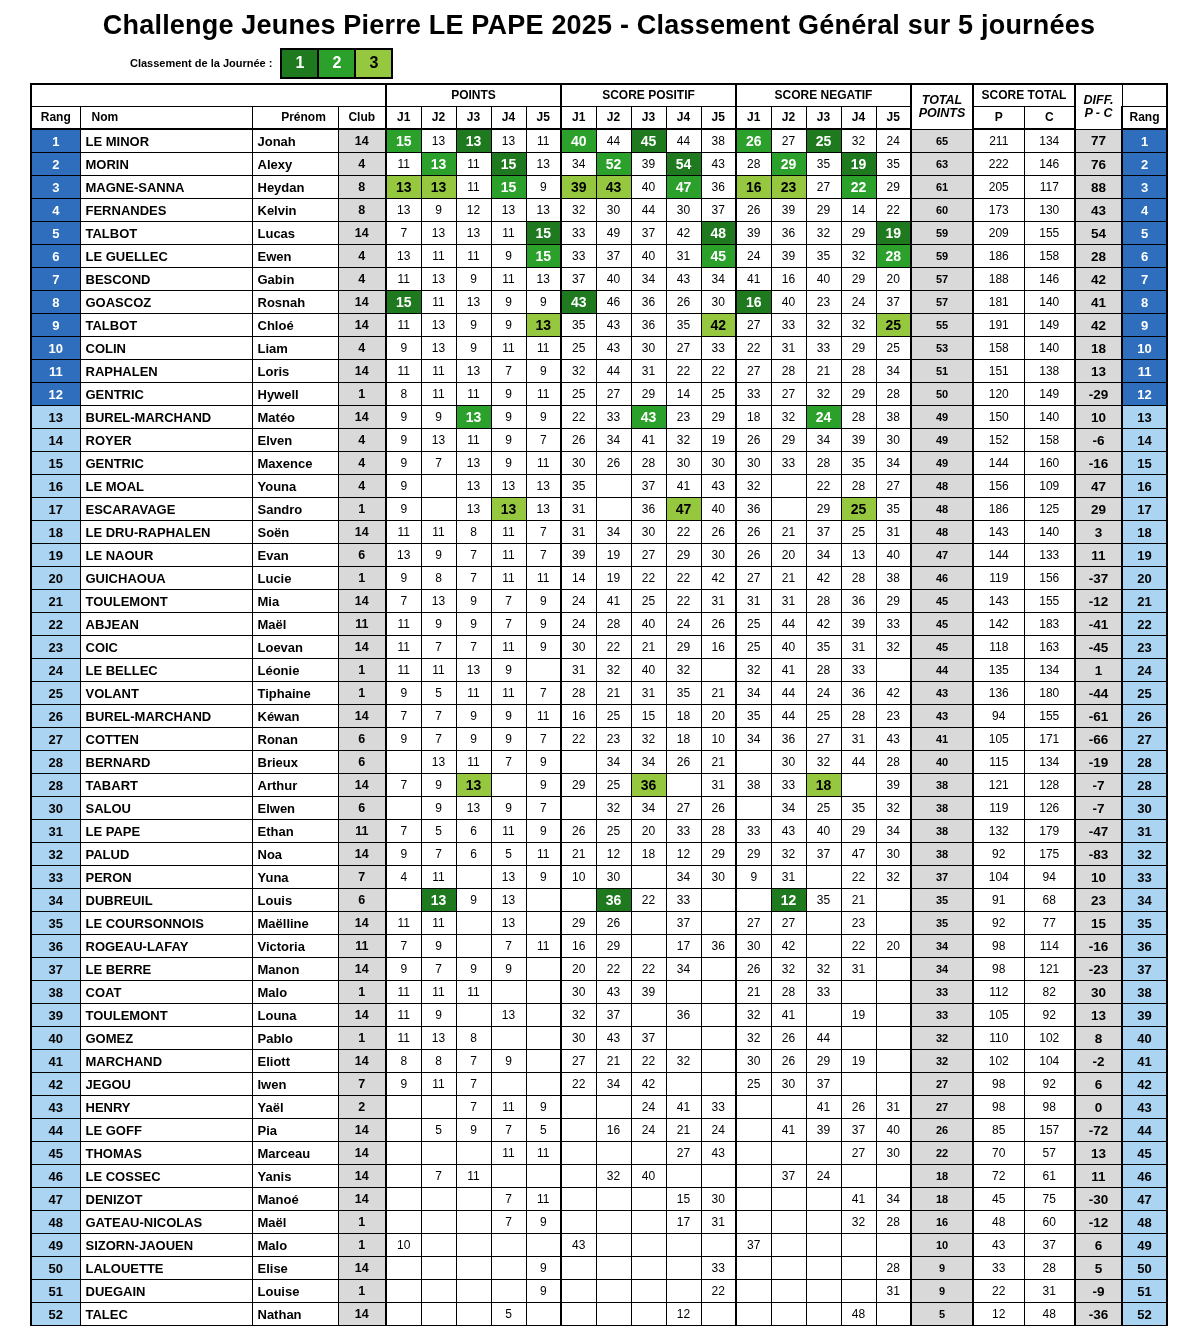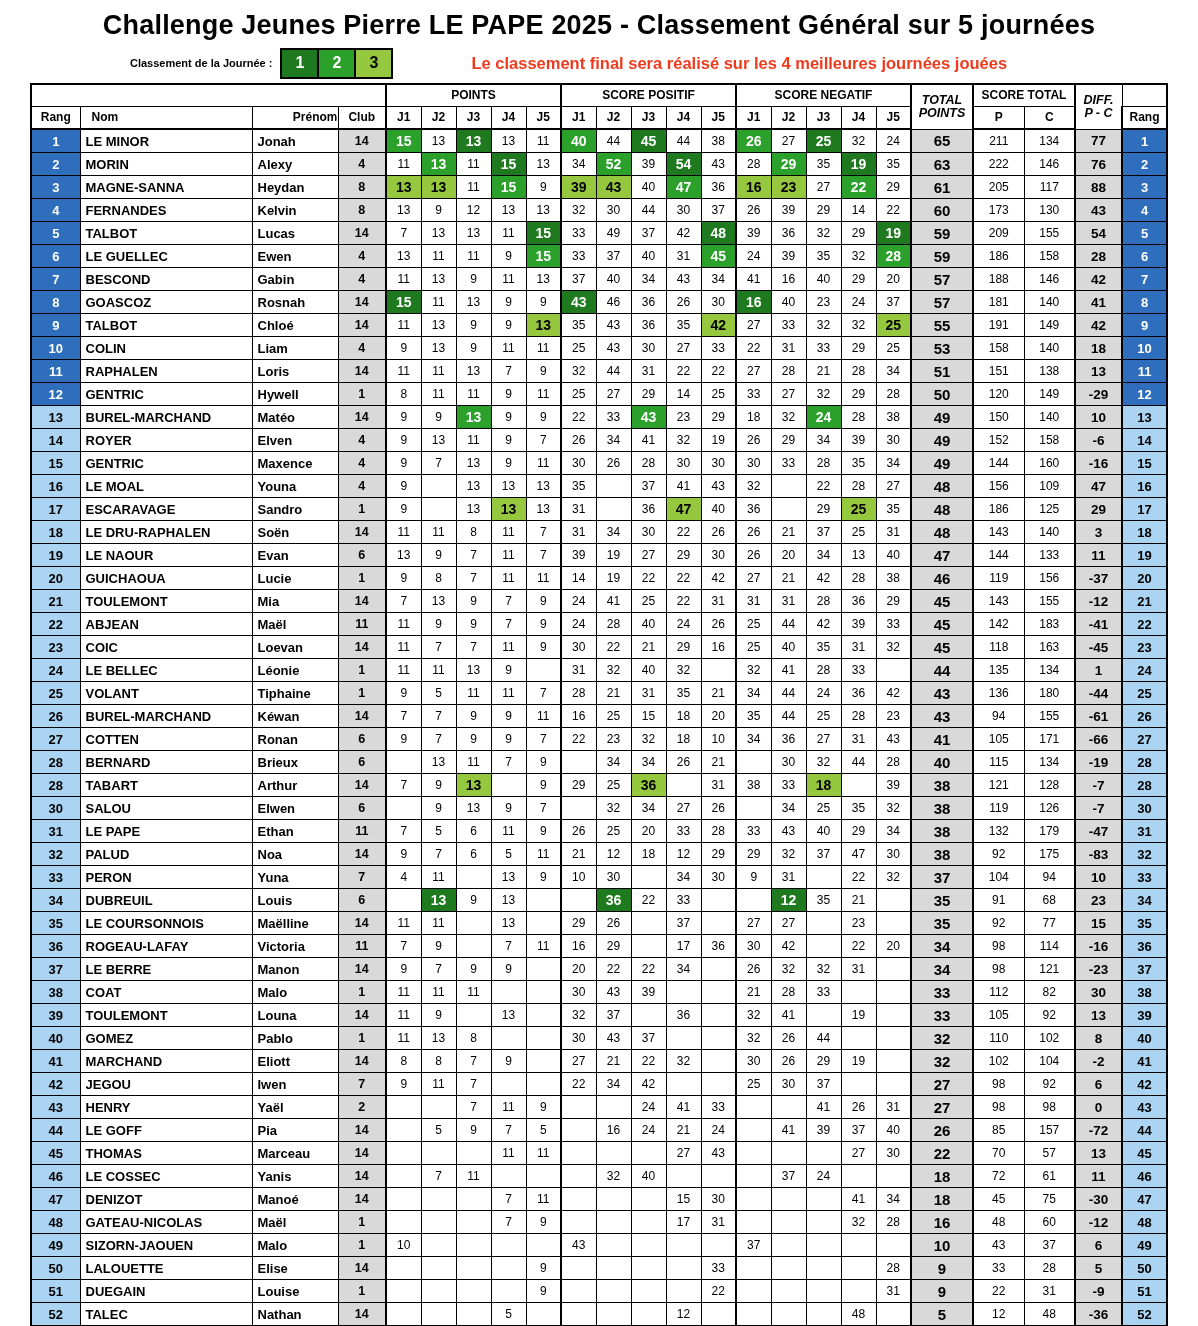--- a/index.html
+++ b/index.html
@@ -40,36 +40,35 @@
   .stack { font-size:12.5px;font-style:italic; }
   tbody td { height:22px; font-size:12px; }
   td.nom, td.prenom { text-align:left; padding-left:5px; font-weight:bold; font-size:13px; }
   td.club { background:var(--shade); font-weight:bold; font-size:12.5px; }
   td.rank { font-weight:bold; font-size:13px; }
   .tier-top { background:var(--blue1); color:#fff; }
   .tier-low { background:var(--blue2); color:#000; }
   td.hl1 { background:var(--g1); color:#fff; font-weight:bold; font-size:14px; }
   td.hl2 { background:var(--g2); color:#fff; font-weight:bold; font-size:14px; }
   td.hl3 { background:var(--g3); color:#000; font-weight:bold; font-size:14px; }
-  td.total { background:var(--shade); font-weight:bold; font-size:15px; }
+  td.total { background:var(--shade); font-weight:bold; font-size:11px; }
   td.diff  { background:var(--shade); font-weight:bold; font-size:13.5px; }
 </style>
 </head>
 <body>
 
 <div class="title">Challenge Jeunes Pierre LE PAPE 2025  -  Classement Général sur 5 journées</div>
 
 <div class="legend-row">
   <span class="legend-label">Classement de la Journée :</span>
   <span class="legend-boxes">
     <span class="lbox l1">1</span>
     <span class="lbox l2">2</span>
     <span class="lbox l3">3</span>
   </span>
-  <span class="note">Le classement final sera réalisé sur les 4 meilleures journées jouées</span>
 </div>
 
 <table class="main">
   <colgroup>
     <col style="width:49px">
       <col style="width:172px">
       <col style="width:86px">
       <col style="width:48px">
     <col style="width:35px">
       <col style="width:35px">
@@ -99,21 +98,21 @@
       <th class="grp" colspan="5">SCORE POSITIF</th>
       <th class="grp" colspan="5">SCORE NEGATIF</th>
       <th class="grp stack" rowspan="2"><span>TOTAL</span><br><span>POINTS</span></th>
       <th class="grp" colspan="2">SCORE TOTAL</th>
       <th class="grp stack" rowspan="2"><span>DIFF.</span><br><span>P - C</span></th>
       <td class="nohead"></td>
     </tr>
     <tr class="hrowB">
       <th>Rang</th>
       <th style="text-align:left;padding-left:11px">Nom</th>
-      <th style="text-align:right;padding-left:17px">Prénom</th>
+      <th style="text-align:center;padding-left:17px">Prénom</th>
       <th>Club</th>
       <th class="grp">J1</th>
       <th>J2</th>
       <th>J3</th>
       <th>J4</th>
       <th>J5</th>
       <th class="grp">J1</th>
       <th>J2</th>
       <th>J3</th>
       <th>J4</th>

